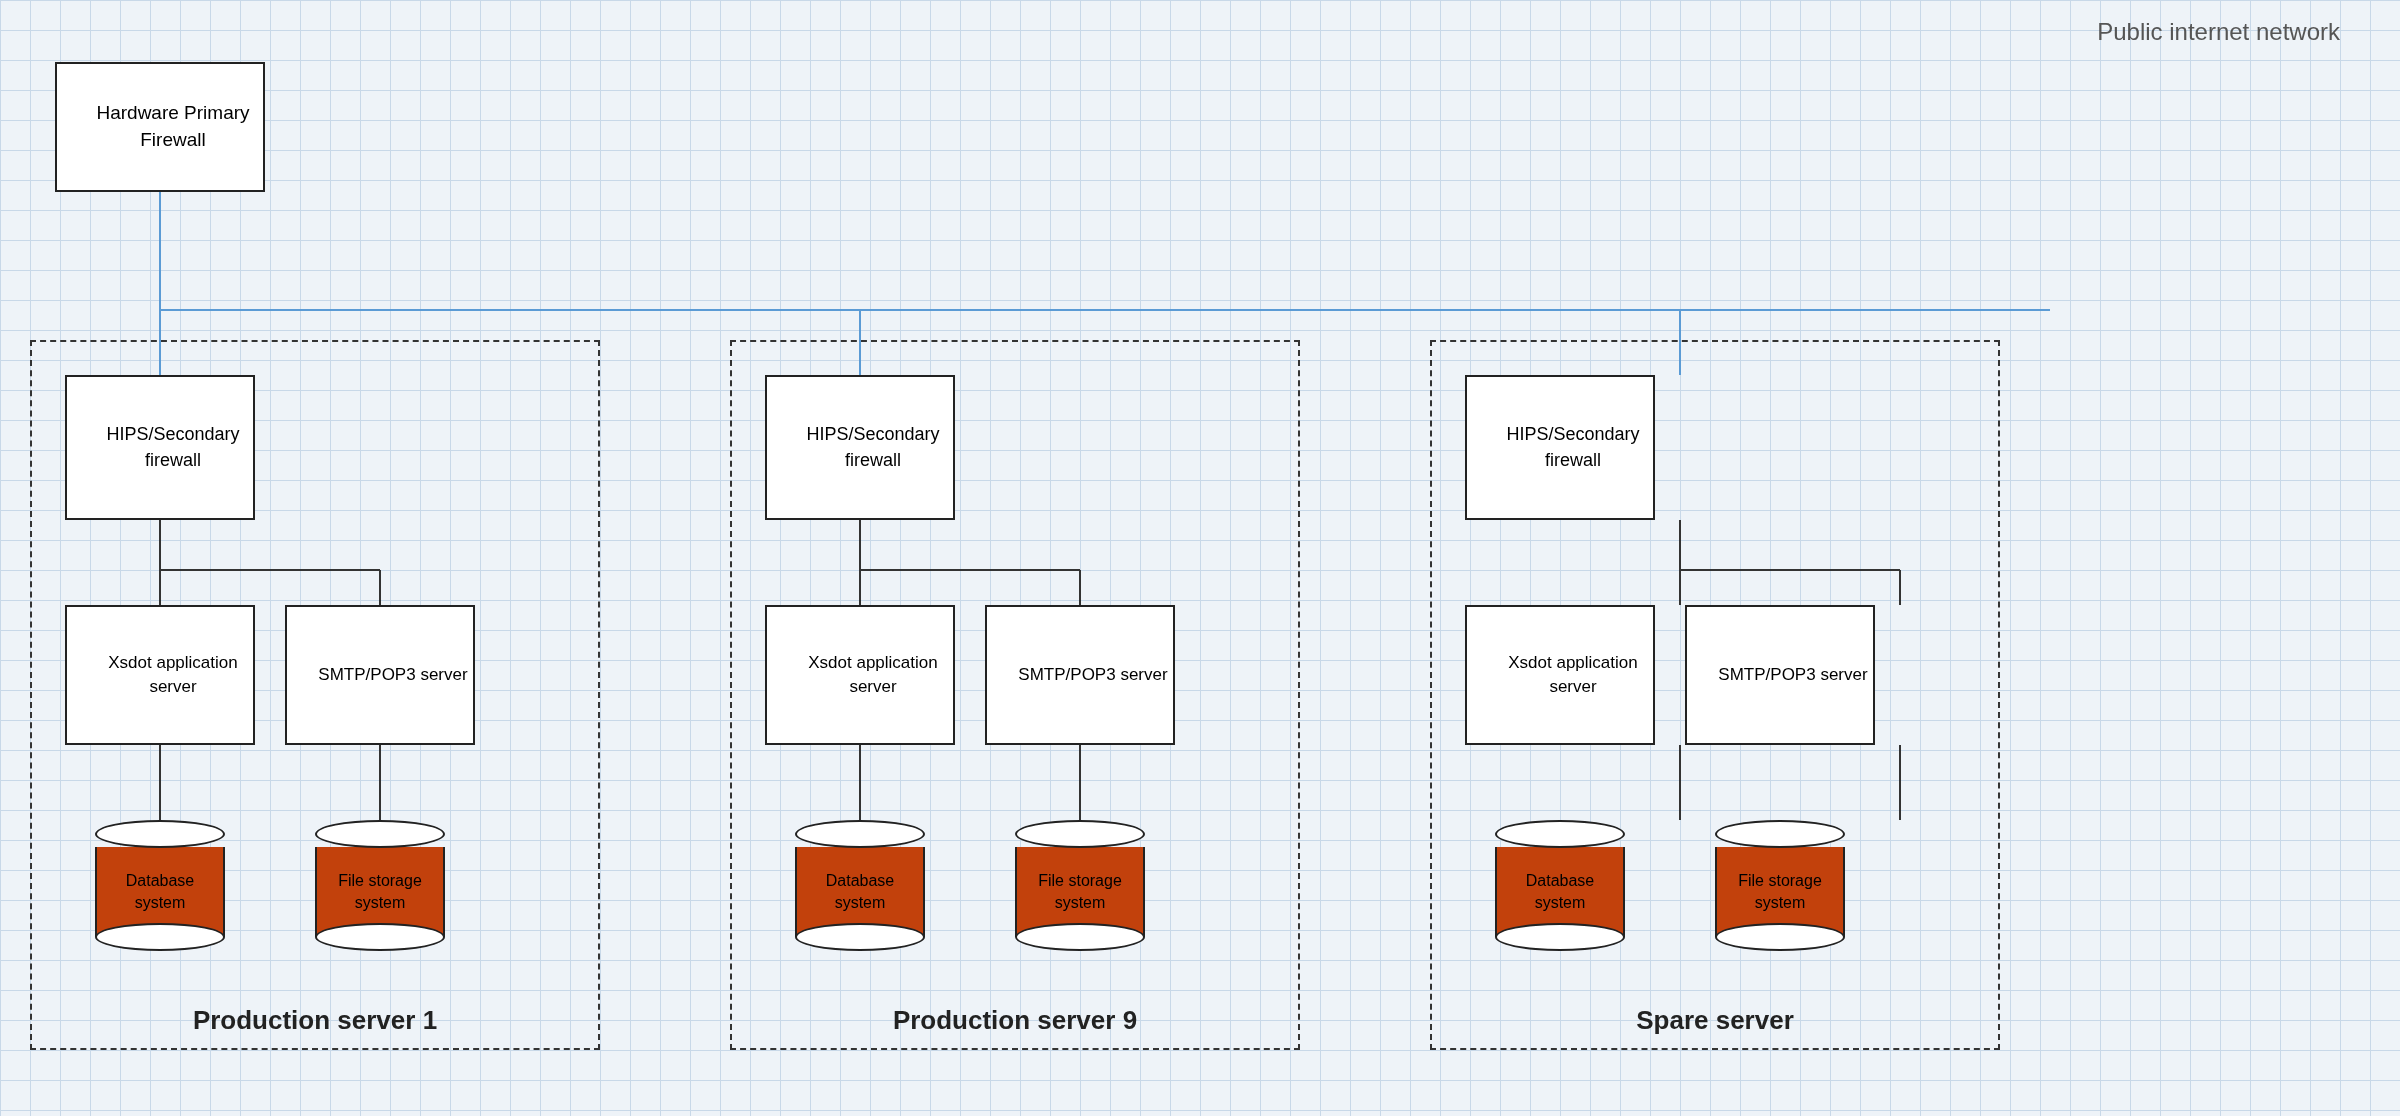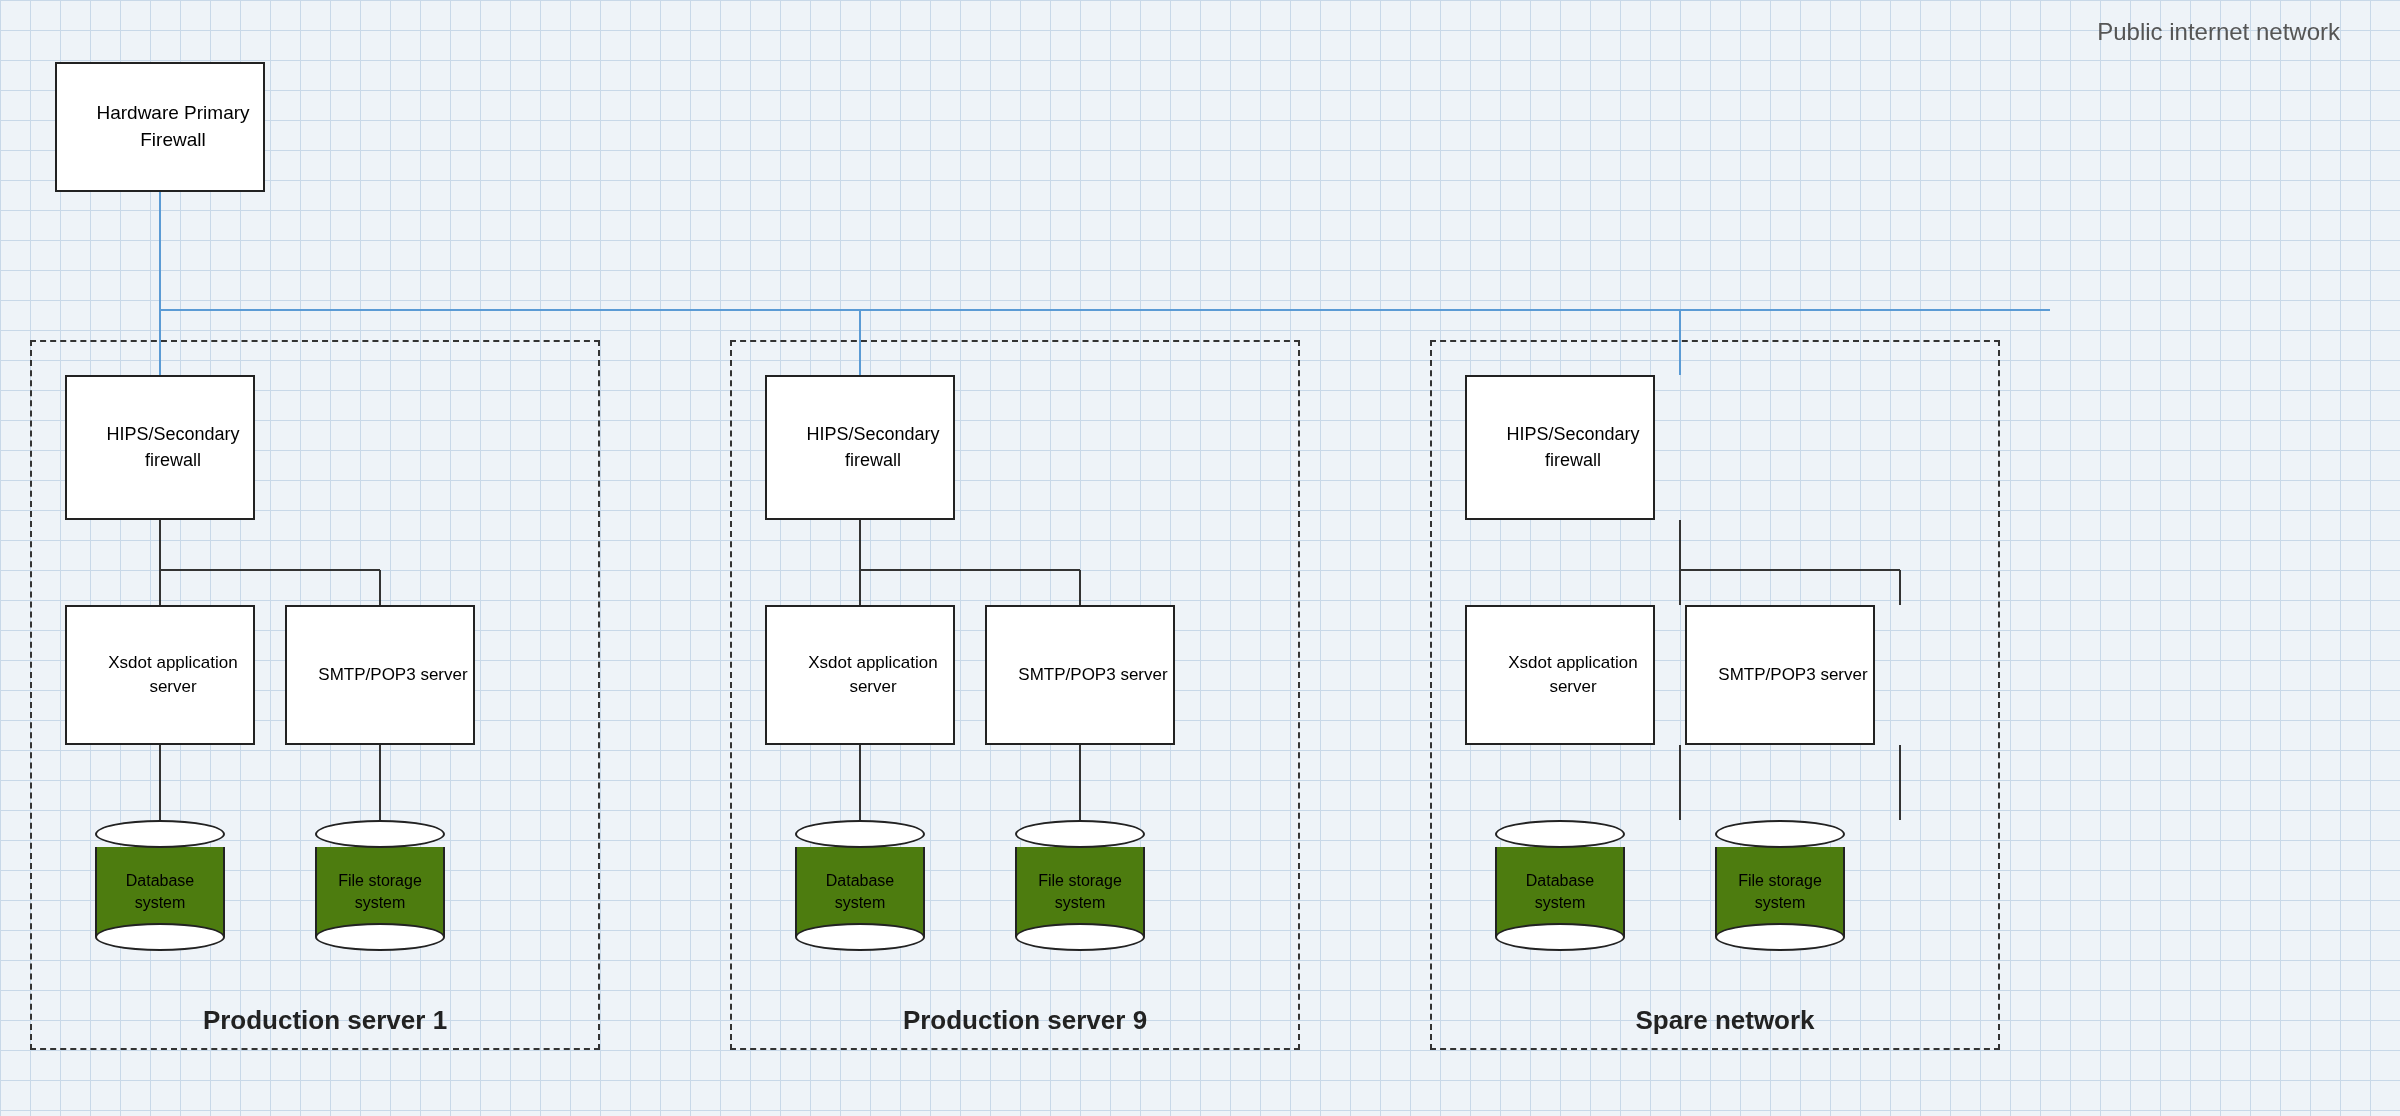--- a/index.html
+++ b/index.html
@@ -78,21 +78,20 @@
 
     .zone-label {
       position: absolute;
       bottom: 12px;
       left: 50%;
       transform: translateX(-50%);
       font-size: 26px;
       font-weight: bold;
       color: #222;
       white-space: nowrap;
-      margin-left: 10px;
     }
 
     
     .node-box {
       position: absolute;
       border: 2px solid #222;
       background: #fff;
       display: flex;
       align-items: center;
       justify-content: center;
@@ -117,21 +116,21 @@
       height: 28px;
       background: #fff;
       border: 2px solid #222;
       border-radius: 50%;
       position: relative;
       z-index: 2;
     }
 
     .cyl-middle {
       width: 130px;
-      background: #4d7c0f;
+      background: #c2410c;
       border-left: 2px solid #222;
       border-right: 2px solid #222;
       height: 90px;
       position: relative;
       z-index: 1;
       margin-top: -1px;
       display: flex;
       align-items: center;
       justify-content: center;
       padding-left: 21px;
@@ -256,21 +255,21 @@
 
   <div class="cyl-wrapper" style="top:820px; left:1015px;">
     <div class="cyl-top-ellipse"></div>
     <div class="cyl-middle">
       <span class="cyl-text">File storage system</span>
     </div>
     <div class="cyl-bottom-ellipse"></div>
   </div>
 
   <div class="server-zone" style="top:340px; left:1430px; width:570px; height:710px;">
-    <div class="zone-label">Spare network</div>
+    <div class="zone-label">Spare server</div>
   </div>
 
   <div class="node-box" style="top:375px; left:1465px; width:190px; height:145px; font-size:18px;">HIPS/Secondary firewall</div>
 
   <div class="node-box" style="top:605px; left:1465px; width:190px; height:140px; font-size:17px;">Xsdot application server</div>
 
   <div class="node-box" style="top:605px; left:1685px; width:190px; height:140px; font-size:17px;">SMTP/POP3 server</div>
 
   <div class="cyl-wrapper" style="top:820px; left:1495px;">
     <div class="cyl-top-ellipse"></div>

